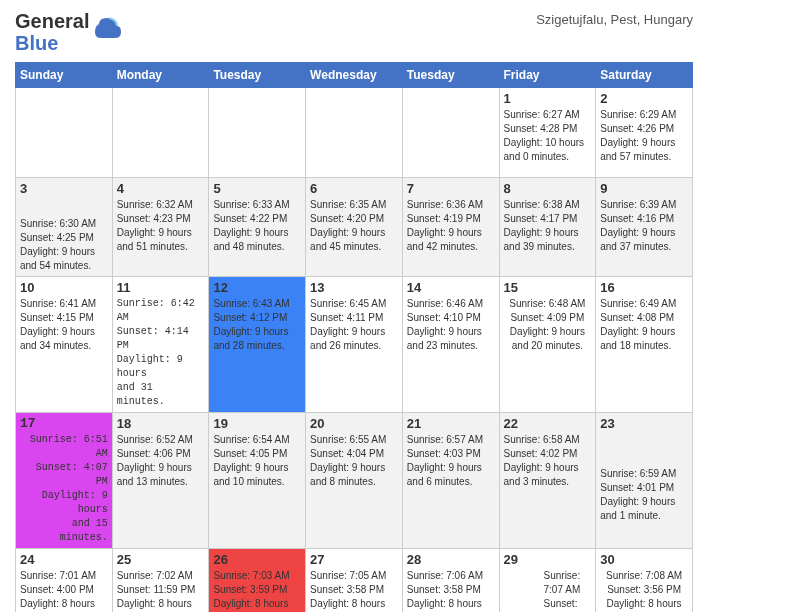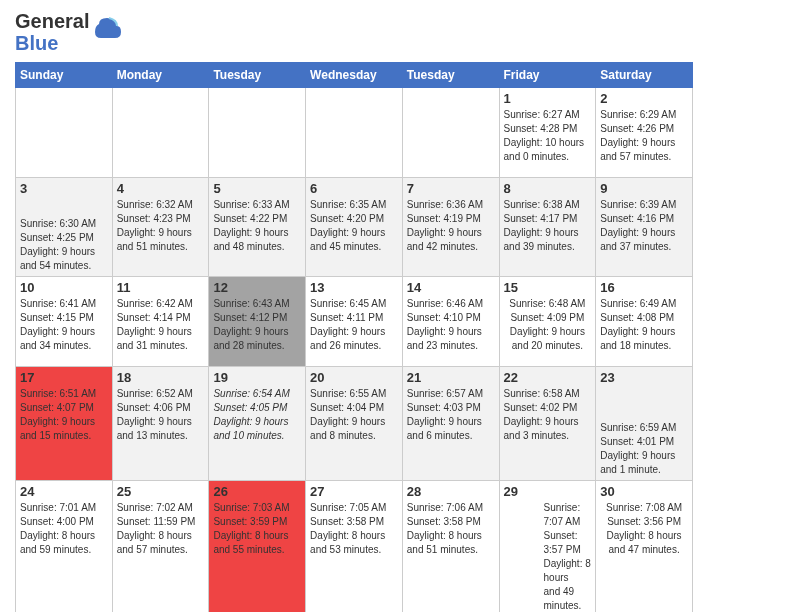--- a/index.html
+++ b/index.html
@@ -32,20 +32,21 @@
         <span style="font-size:20px;font-weight:bold;color:#4472C4;line-height:1.1;">Blue</span>
       </div>
       <div style="margin-left:4px;">
         <svg width="28" height="28" viewBox="0 0 28 28">
           <path d="M14 2 Q22 2 24 10 Q28 10 28 16 Q28 22 22 22 L8 22 Q2 22 2 16 Q2 10 6 8 Q6 2 14 2 Z" fill="#4472C4"></path>
           <path d="M16 2 Q24 4 24 10" fill="none" stroke="#87CEEB" stroke-width="2"></path>
         </svg>
       </div>
     </div>
     <div class="title-section">
+      <div style="font-size:13px;color:#555;margin-top:2px;">Szigetujfalu, Pest, Hungary</div>
     </div>
   </div>
 
   <table>
     <thead>
       <tr>
         <th>Sunday</th>
         <th>Monday</th>
         <th>Tuesday</th>
         <th>Wednesday</th>
@@ -130,26 +131,26 @@
         <tr>
           <td style="background: rgb(255, 255, 255);">
             <span class="day-num">10</span>
             <div class="day-info" style="white-space: pre-line;">Sunrise: 6:41 AM
 Sunset: 4:15 PM
 Daylight: 9 hours
 and 34 minutes.</div>
           </td>
           <td style="background: rgb(255, 255, 255);">
             <span class="day-num">11</span>
-            <div class="day-info" style="white-space: pre-line;">Sunrise: 6:42 AM
+            <div class="day-info" style="white-space: pre-line; font-family: Liberation Mono, monospace;">Sunrise: 6:42 AM
 Sunset: 4:14 PM
 Daylight: 9 hours
 and 31 minutes.</div>
           </td>
-          <td style="background: #a3a3a3;">
+          <td style="background: #3b82f6;">
             <span class="day-num">12</span>
             <div class="day-info" style="white-space: pre-line;">Sunrise: 6:43 AM
 Sunset: 4:12 PM
 Daylight: 9 hours
 and 28 minutes.</div>
           </td>
           <td style="background: rgb(255, 255, 255);">
             <span class="day-num">13</span>
             <div class="day-info" style="white-space: pre-line;">Sunrise: 6:45 AM
 Sunset: 4:11 PM
@@ -172,37 +173,37 @@
           </td>
           <td style="background: rgb(255, 255, 255);">
             <span class="day-num">16</span>
             <div class="day-info" style="white-space: pre-line;">Sunrise: 6:49 AM
 Sunset: 4:08 PM
 Daylight: 9 hours
 and 18 minutes.</div>
           </td>
         </tr>
         <tr>
-          <td style="background: #ef4444;">
+          <td style="background: #d946ef; font-family: Liberation Mono, monospace;">
             <span class="day-num">17</span>
-            <div class="day-info" style="white-space: pre-line;">Sunrise: 6:51 AM
+            <div class="day-info" style="white-space: pre-line; text-align: right;">Sunrise: 6:51 AM
 Sunset: 4:07 PM
 Daylight: 9 hours
 and 15 minutes.</div>
           </td>
           <td style="background: rgb(242, 242, 242);">
             <span class="day-num">18</span>
             <div class="day-info" style="white-space: pre-line;">Sunrise: 6:52 AM
 Sunset: 4:06 PM
 Daylight: 9 hours
 and 13 minutes.</div>
           </td>
           <td style="background: rgb(242, 242, 242);">
             <span class="day-num">19</span>
-            <div class="day-info" style="white-space: pre-line; font-style: italic;">Sunrise: 6:54 AM
+            <div class="day-info" style="white-space: pre-line;">Sunrise: 6:54 AM
 Sunset: 4:05 PM
 Daylight: 9 hours
 and 10 minutes.</div>
           </td>
           <td style="background: rgb(242, 242, 242);">
             <span class="day-num">20</span>
             <div class="day-info" style="white-space: pre-line;">Sunrise: 6:55 AM
 Sunset: 4:04 PM
 Daylight: 9 hours
 and 8 minutes.</div>

